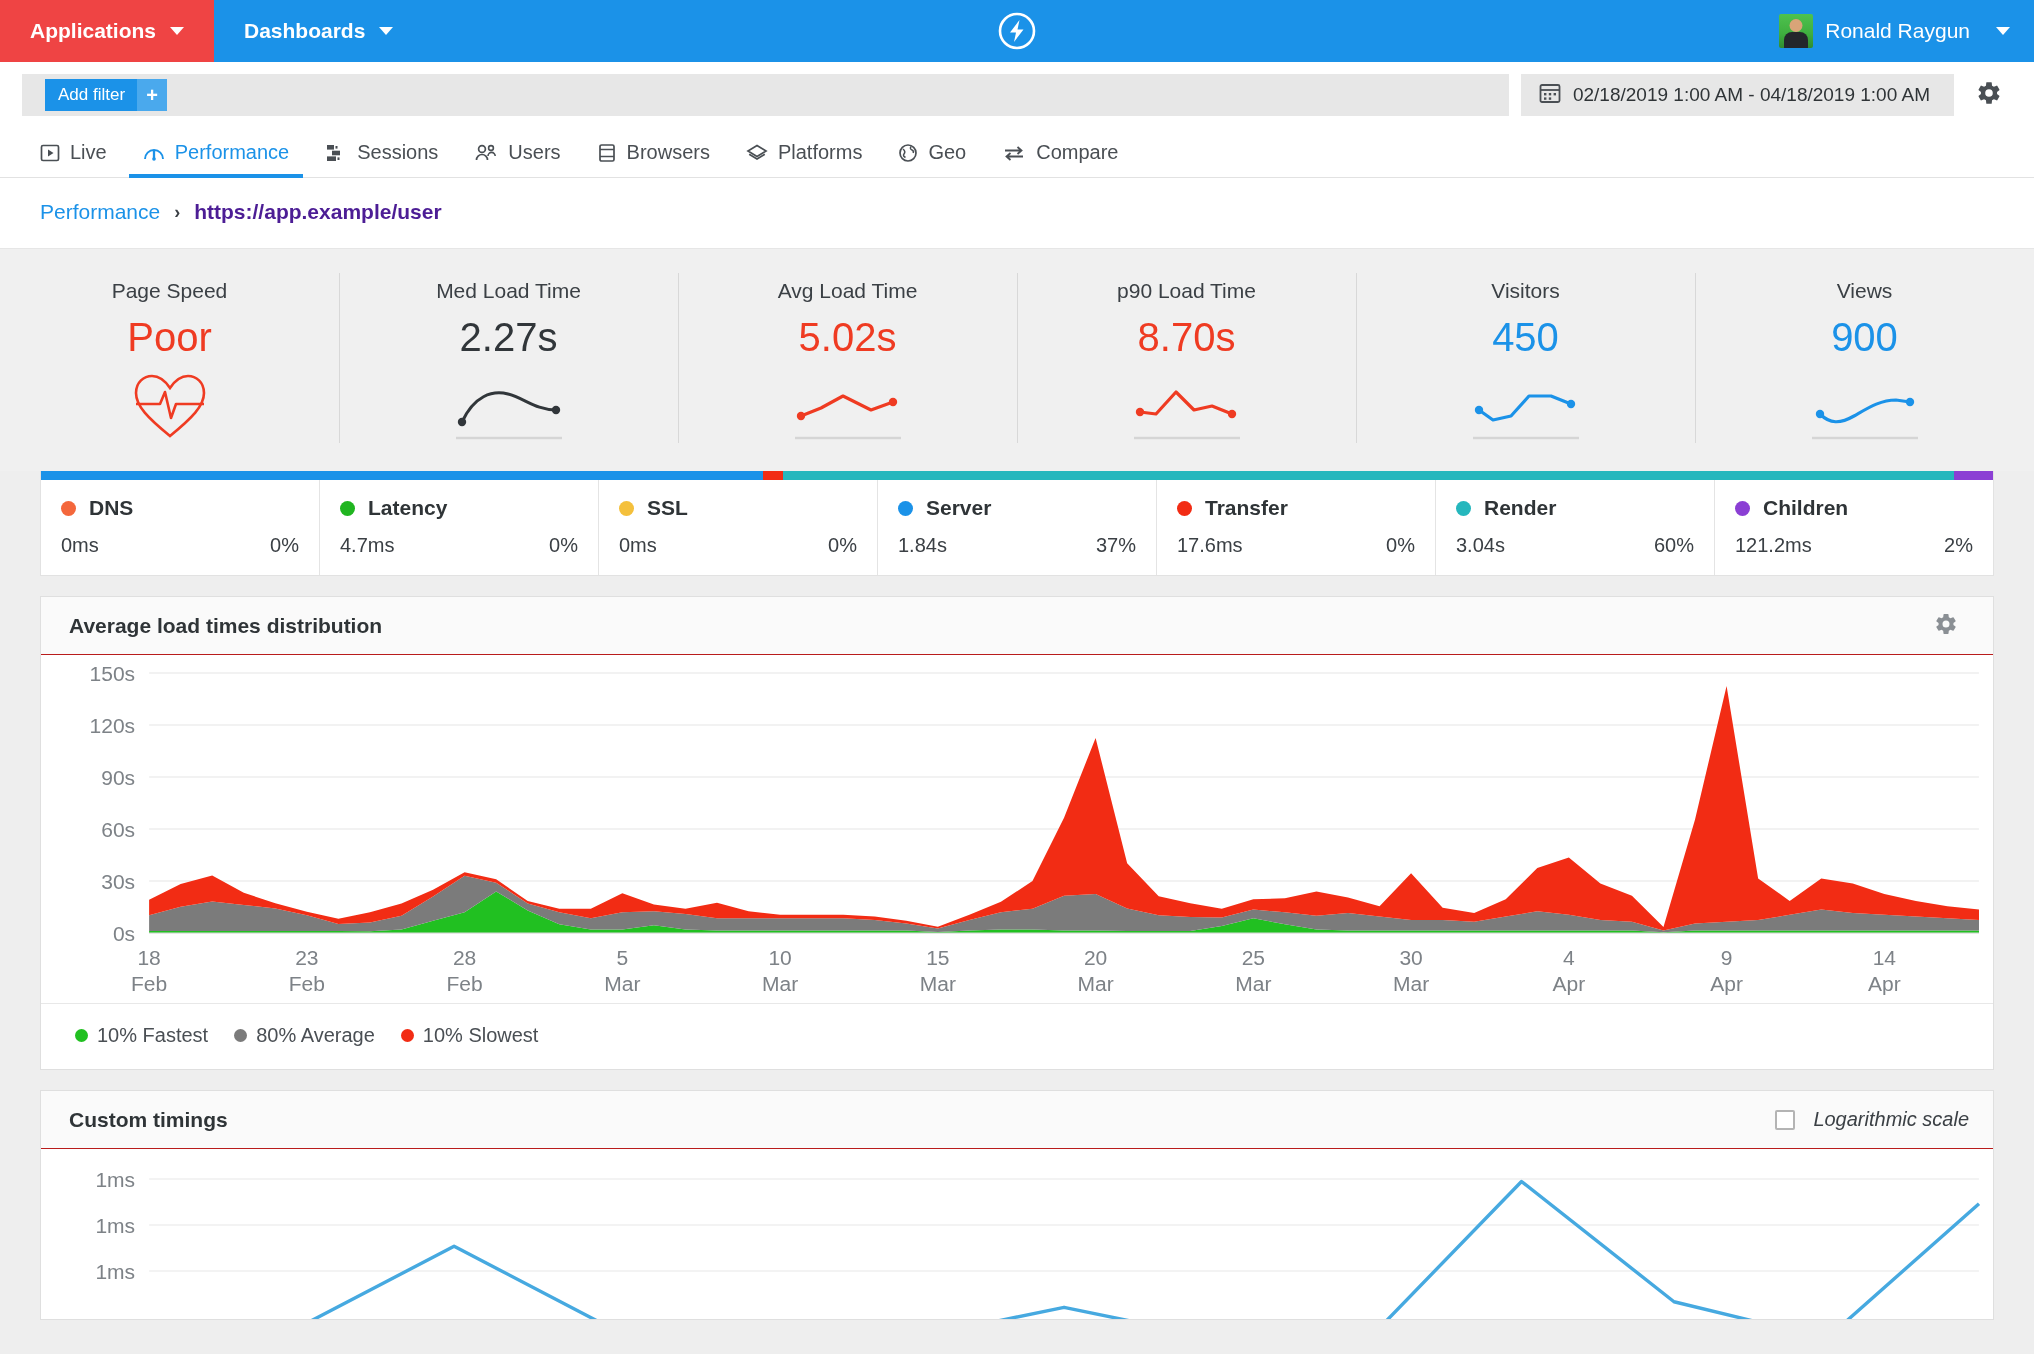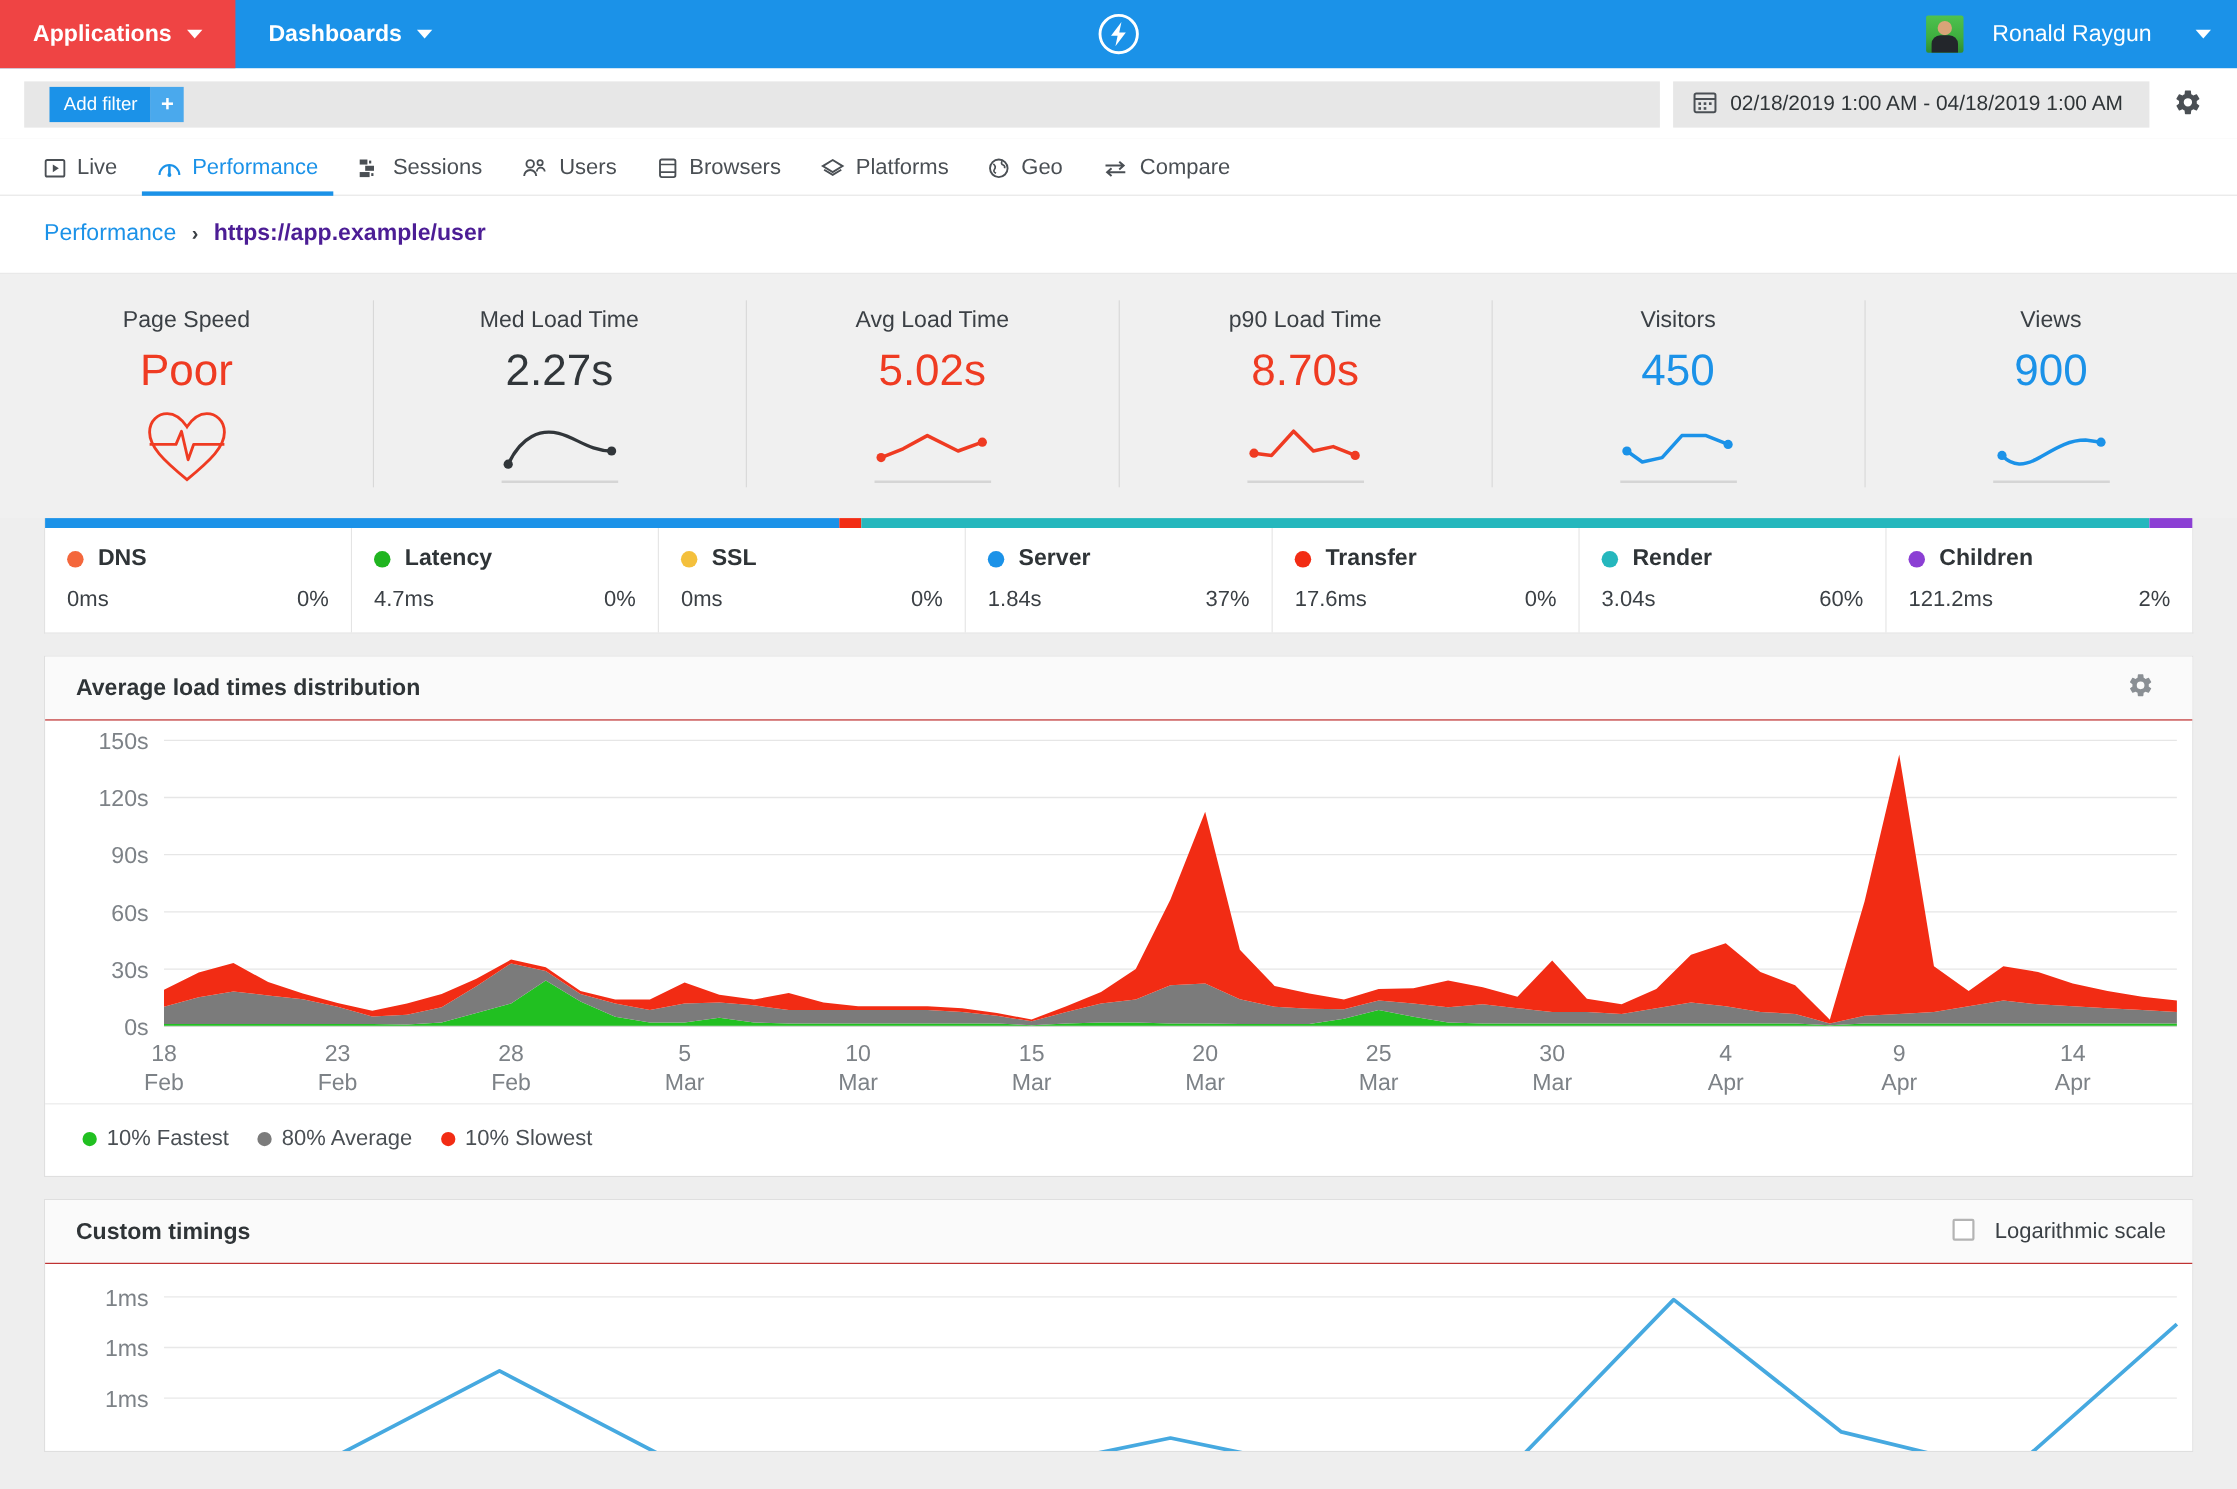--- a/index.html
+++ b/index.html
@@ -46,21 +46,21 @@
     align-items: center;
     justify-content: center;
     pointer-events: none;
   }
   .logo-center svg { display:block; }
   .topbar-right {
     margin-left: auto;
     display: flex;
     align-items: center;
     padding-right: 24px;
-    gap: 26px;
+    gap: 12px;
     cursor: pointer;
   }
   .avatar {
     width: 34px; height: 34px;
     background: linear-gradient(180deg,#4ec24e 0%,#3fae3f 58%,#2f8c2f 100%);
     border-radius: 2px;
     position: relative;
     overflow: hidden;
     flex: 0 0 auto;
   }
@@ -241,21 +241,21 @@
   .panel-head {
     background: #fafafa;
     border-bottom: 1px solid #b91c1c;
     height: 58px;
     display: flex;
     align-items: center;
     justify-content: space-between;
     padding: 0 24px 0 28px;
   }
   .panel-title { font-size: 21px; color: #2f3437; font-weight: bold; }
-  .checkbox-row { display:flex; align-items:flex-start; gap: 18px; cursor: pointer; }
+  .checkbox-row { display:flex; align-items:center; gap: 18px; cursor: pointer; font-style: italic; }
   .checkbox {
     width: 20px; height: 20px;
     border: 2px solid #b4b4b4;
     border-radius: 2px;
     background: #fff;
   }
   .checkbox-label { font-size: 20px; color: #3b4045; }
 
   .chart-area { position: relative; }
   .chart-svg { display:block; width: 100%; }

